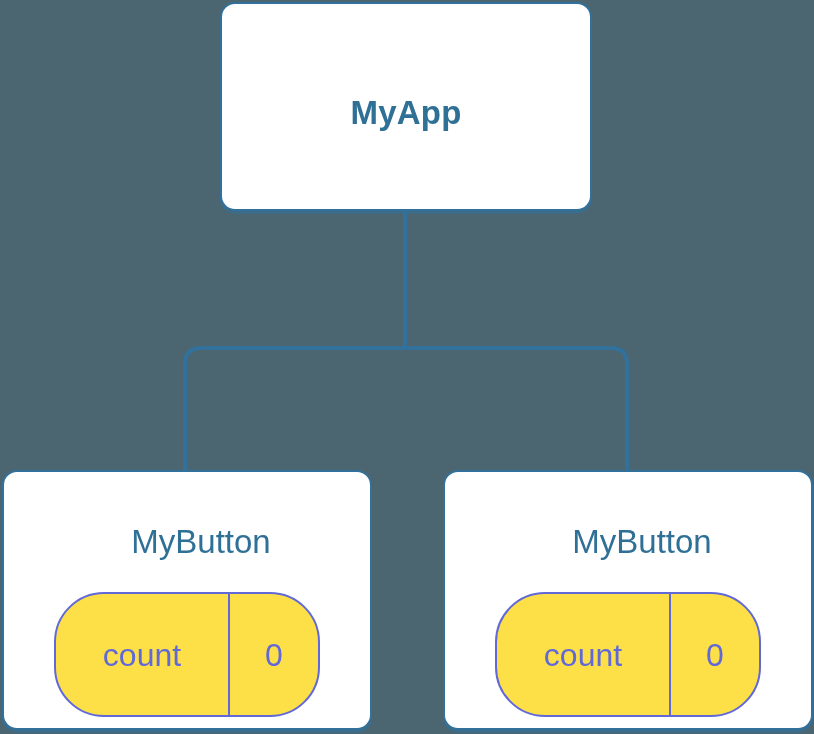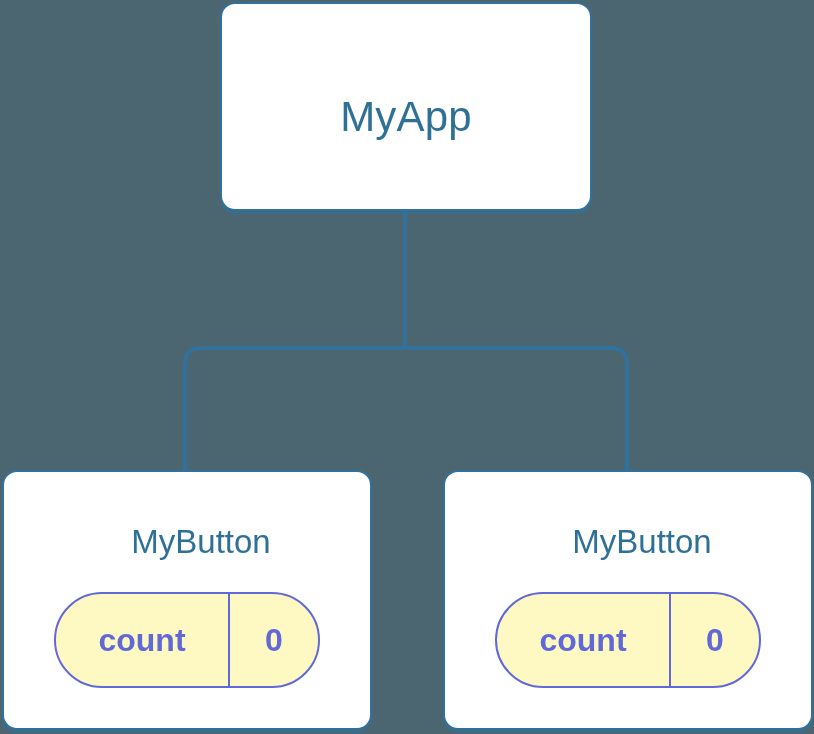--- a/index.html
+++ b/index.html
@@ -37,22 +37,22 @@
     z-index: 2;
     background: #ffffff;
     border: 2px solid #31719b;
     border-radius: 15px;
     box-sizing: border-box;
     box-shadow: 0 3px 0 0 rgba(49, 113, 155, 0.55);
   }
 
   .node-title {
     color: #2e7096;
-    font-size: 42px;
-    font-weight: 400;
+    font-size: 33px;
+    font-weight: 700;
     letter-spacing: 0.2px;
     text-align: center;
     line-height: 1;
     white-space: nowrap;
   }
 
   
   #node-root {
     left: 220px;
     top: 2px;
@@ -93,28 +93,27 @@
     padding-left: 28px;
   }
 
   
   .state-pill {
     position: absolute;
     left: 50%;
     transform: translateX(-50%);
     top: 120px;
     width: 266px;
-    height: 96px;
+    height: 125px;
     border: 2px solid #6168d8;
     border-radius: 50px;
     box-sizing: border-box;
     display: flex;
     align-items: stretch;
-    background: #fef9c3;
-    font-weight: bold;
+    background: #fde047;
   }
   .state-key {
     flex: 0 0 172px;
     display: flex;
     align-items: center;
     justify-content: center;
     border-right: 2px solid #6168d8;
     color: #6168d8;
     font-size: 32px;
     line-height: 1;

